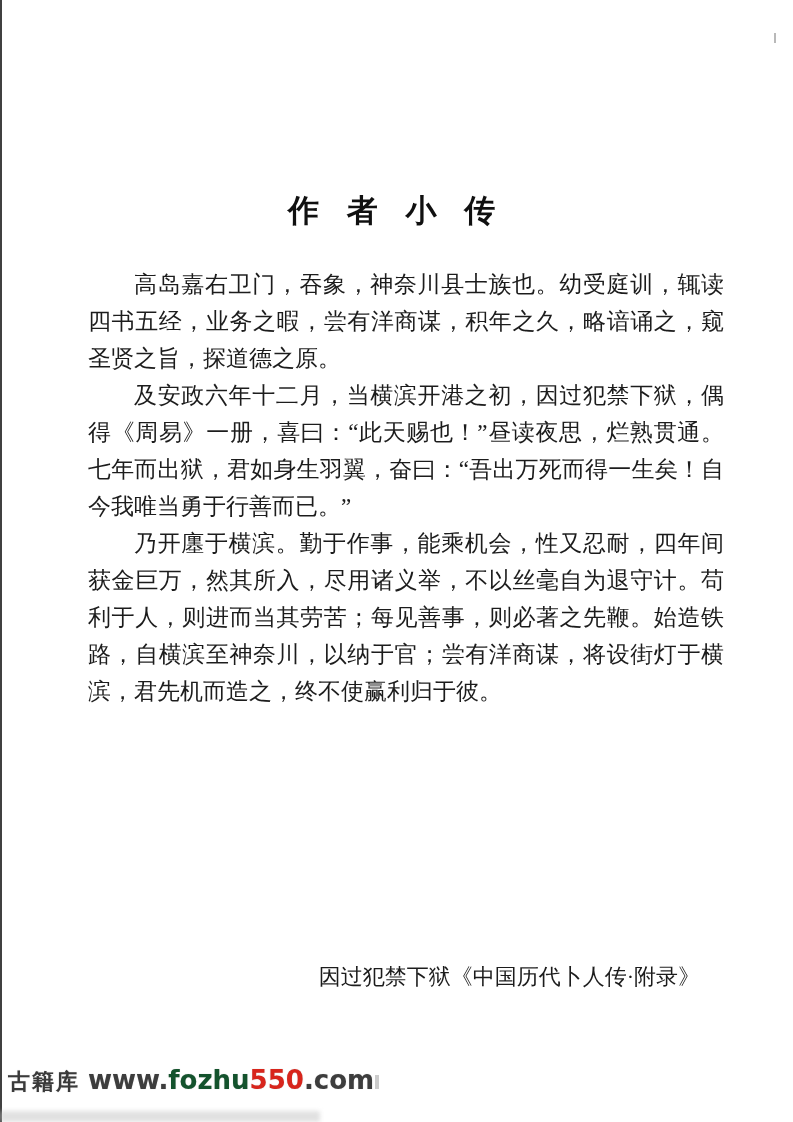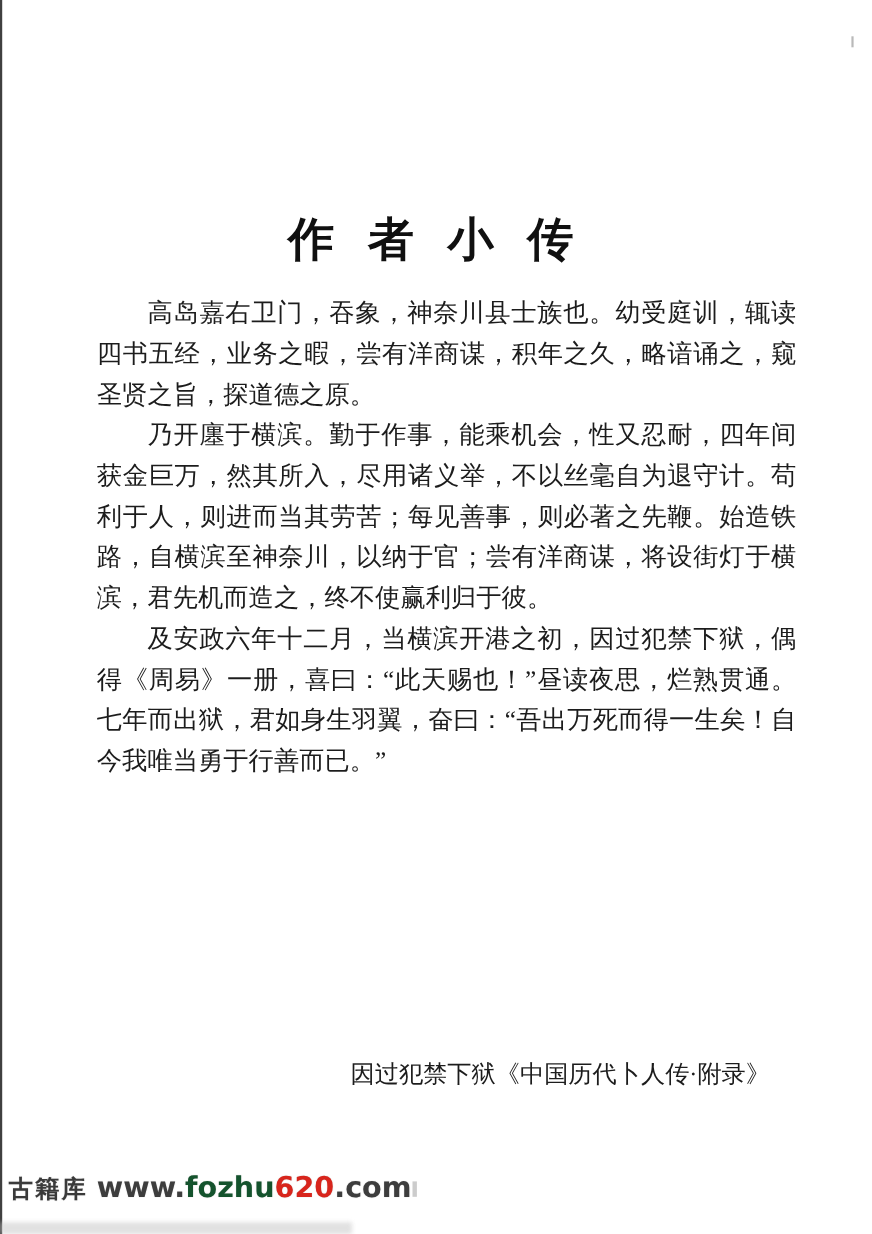--- a/index.html
+++ b/index.html
@@ -38,21 +38,21 @@
     filter: blur(2px);
     opacity: 0.55;
   }
   
   .title {
     position: absolute;
     top: 190px;
     left: 0;
     width: 100%;
     text-align: center;
-    font-size: 42px;
+    font-size: 31px;
     font-weight: bold;
     letter-spacing: 10px;
     color: #101010;
     margin: 0;
   }
   
   .body-text {
     position: absolute;
     left: 88px;
     top: 266px;
@@ -115,30 +115,30 @@
 
 <div class="page">
 
   <div class="edge-line-left"></div>
   <div class="edge-mark-right"></div>
 
   <h1 class="title">作 者 小 传</h1>
 
   <div class="body-text">
     <p>高岛嘉右卫门，吞象，神奈川县士族也。幼受庭训，辄读四书五经，业务之暇，尝有洋商谋，积年之久，略谙诵之，窥圣贤之旨，探道德之原。</p>
+    <p>及安政六年十二月，当横滨开港之初，因过犯禁下狱，偶得《周易》一册，喜曰：“此天赐也！”昼读夜思，烂熟贯通。七年而出狱，君如身生羽翼，奋曰：“吾出万死而得一生矣！自今我唯当勇于行善而已。”</p>
     <p>乃开廛于横滨。勤于作事，能乘机会，性又忍耐，四年间获金巨万，然其所入，尽用诸义举，不以丝毫自为退守计。苟利于人，则进而当其劳苦；每见善事，则必著之先鞭。始造铁路，自横滨至神奈川，以纳于官；尝有洋商谋，将设街灯于横滨，君先机而造之，终不使赢利归于彼。</p>
-    <p>及安政六年十二月，当横滨开港之初，因过犯禁下狱，偶得《周易》一册，喜曰：“此天赐也！”昼读夜思，烂熟贯通。七年而出狱，君如身生羽翼，奋曰：“吾出万死而得一生矣！自今我唯当勇于行善而已。”</p>
   </div>
 
   <p class="attribution">因过犯禁下狱《中国历代卜人传·附录》</p>
 
   <div class="watermark">
     <span class="wm-library">古籍库</span>
     <span class="wm-url wm-gray">www.</span>
     <span class="wm-url wm-green">fozhu</span>
-    <span class="wm-url wm-red">620</span>
+    <span class="wm-url wm-red">550</span>
     <span class="wm-url wm-gray">.com</span>
     <span class="wm-stub"></span>
   </div>
 
   <div class="bottom-smear"></div>
 
 </div>
 
 </body></html>

